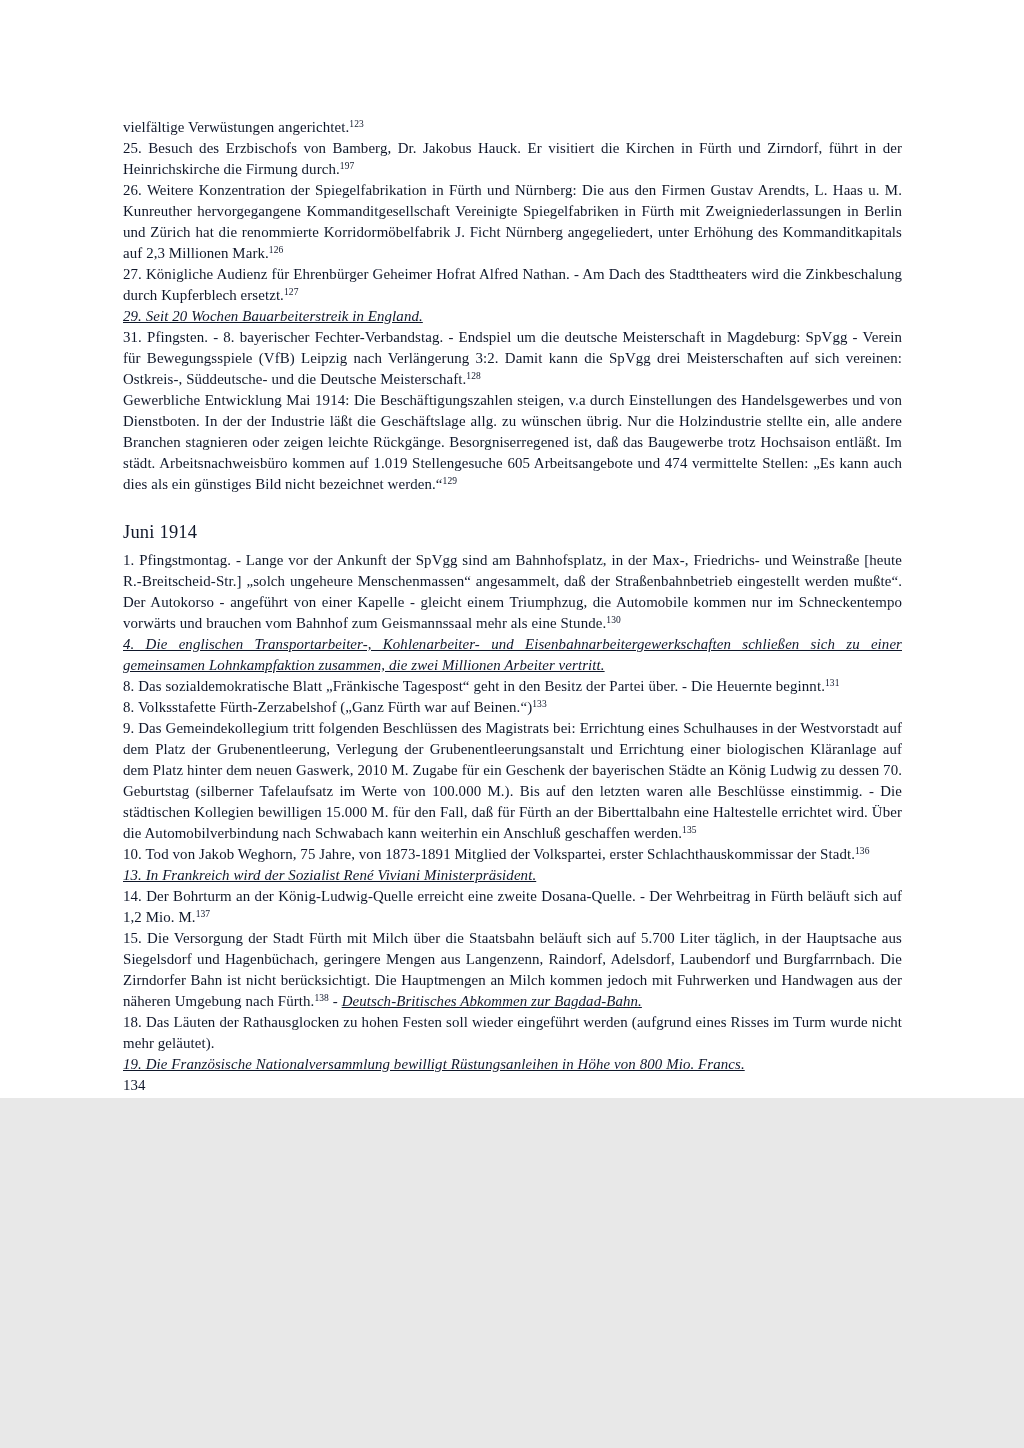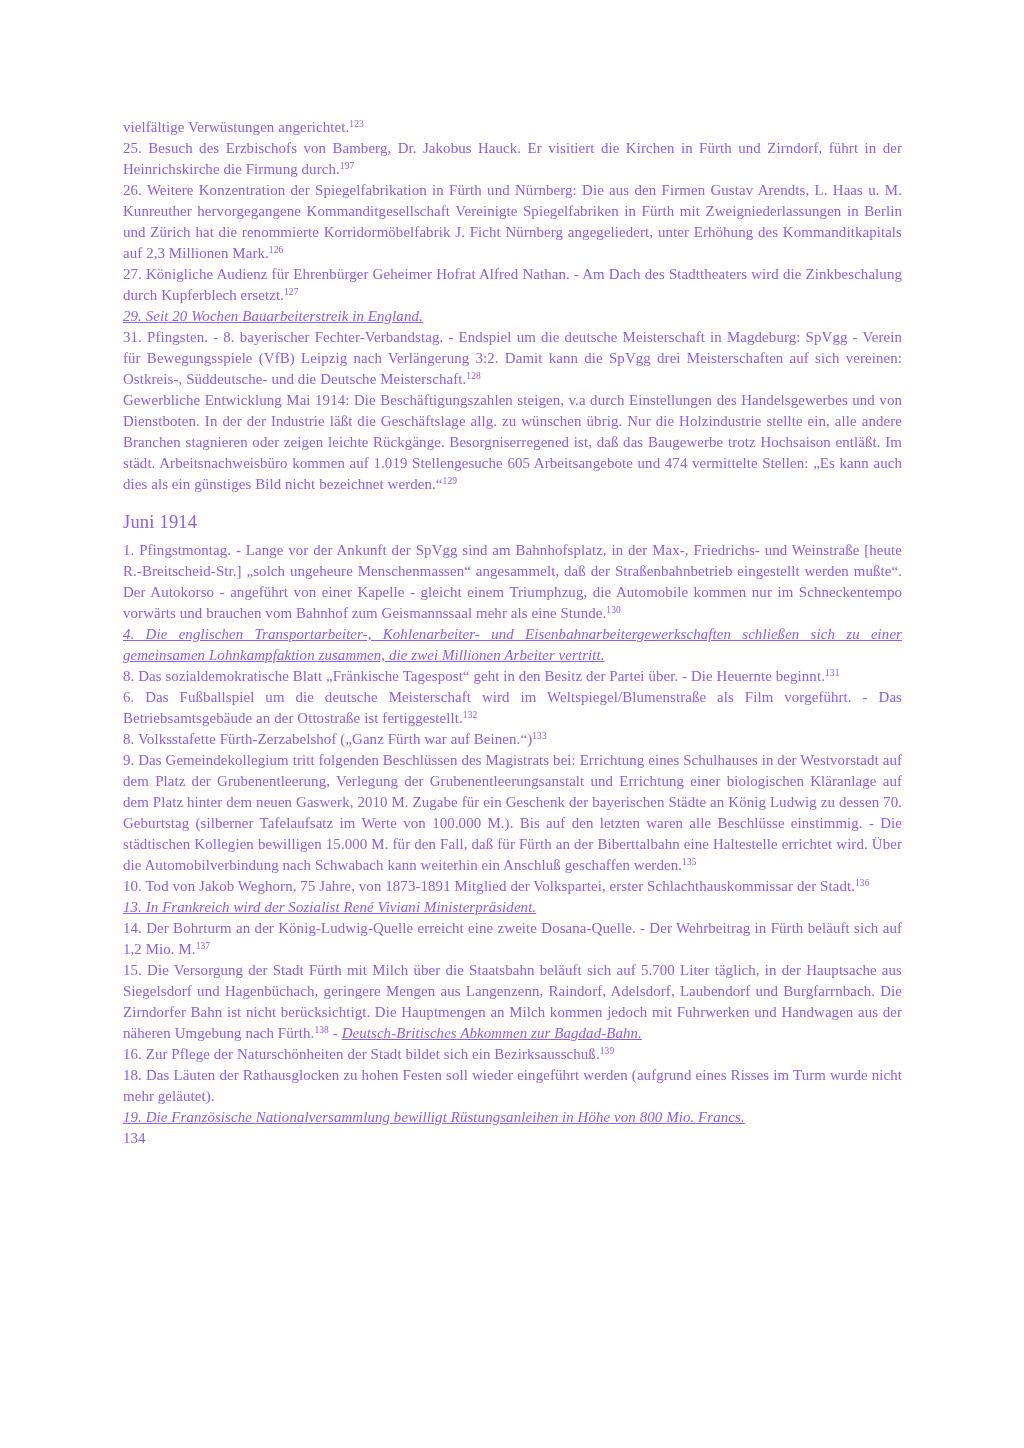--- a/index.html
+++ b/index.html
@@ -1,23 +1,23 @@
 <!DOCTYPE html>
 <html><head>
 <meta charset="utf-8">
 <style>
   html, body { margin: 0; padding: 0; background: #e8e8e8; }
   .page {
     position: relative;
     width: 1024px;
-    height: 1448px;
+    height: 1098px;
     margin: 0 auto;
     background: #ffffff;
     font-family: "Liberation Serif", "DejaVu Serif", serif;
-    color: #8b5cf6;
+    color: #0f172a;
     overflow: hidden;
   }
   .content {
     position: absolute;
     left: 123px;
     top: 117px;
     width: 779px;
   }
   .para {
     margin: 0;
@@ -31,21 +31,21 @@
     font-size: 9.5px;
     line-height: 0;
     position: relative;
     top: -5px;
     vertical-align: baseline;
   }
   .june-heading {
     font-size: 18.5px;
     font-weight: normal;
     line-height: 24px;
-    margin: 15px 0 6px 0;
+    margin: 25px 0 6px 0;
     letter-spacing: 0.2px;
   }
   .page-number {
     margin: 0;
     font-size: 14.9px;
     line-height: 21px;
     text-align: left;
   }
 </style>
 </head>
@@ -60,26 +60,24 @@
         <p class="para"><span>27. Königliche Audienz für Ehrenbürger Geheimer Hofrat Alfred Nathan. - Am Dach des Stadttheaters wird die Zinkbeschalung durch Kupferblech ersetzt.</span><sup class="fnref">127</sup></p>
         <p class="para"><span class="it">29. Seit 20 Wochen Bauarbeiterstreik in England.</span></p>
         <p class="para"><span>31. Pfingsten. - 8. bayerischer Fechter-Verbandstag. -  Endspiel um die deutsche Meisterschaft in Magdeburg: SpVgg - Verein für Bewegungsspiele (VfB) Leipzig nach Verlängerung 3:2. Damit kann die SpVgg drei Meisterschaften auf sich vereinen: Ostkreis-, Süddeutsche- und die Deutsche Meisterschaft.</span><sup class="fnref">128</sup></p>
         <p class="para"><span>Gewerbliche Entwicklung Mai 1914: Die Beschäftigungszahlen steigen, v.a durch Einstellungen des Handelsgewerbes und von Dienstboten. In der der Industrie läßt die Geschäftslage allg. zu wünschen übrig. Nur die Holzindustrie stellte ein, alle andere Branchen stagnieren oder zeigen leichte Rückgänge. Besorgniserregened ist, daß das Baugewerbe trotz Hochsaison entläßt. Im städt. Arbeitsnachweisbüro kommen auf 1.019 Stellengesuche 605 Arbeitsangebote und 474 vermittelte Stellen: „Es kann auch dies als ein günstiges Bild nicht bezeichnet werden.“</span><sup class="fnref">129</sup></p>
       </div>
     <h1 class="june-heading">Juni 1914</h1>
     <div>
         <p class="para"><span>1. Pfingstmontag. - Lange vor der Ankunft der SpVgg sind am Bahnhofsplatz, in der Max-, Friedrichs- und Weinstraße [heute R.-Breitscheid-Str.] „solch ungeheure Menschenmassen“ angesammelt, daß der Straßenbahnbetrieb eingestellt werden mußte“. Der Autokorso - angeführt von einer Kapelle - gleicht einem Triumphzug, die Automobile kommen nur im Schneckentempo vorwärts und brauchen vom Bahnhof zum Geismannssaal mehr als eine Stunde.</span><sup class="fnref">130</sup></p>
         <p class="para"><span class="it">4. Die englischen Transportarbeiter-, Kohlenarbeiter- und Eisenbahnarbeitergewerkschaften schließen sich zu einer gemeinsamen Lohnkampfaktion zusammen, die zwei Millionen Arbeiter vertritt.</span></p>
         <p class="para"><span>8. Das sozialdemokratische Blatt „Fränkische Tagespost“ geht in den Besitz der Partei über. -  Die Heuernte beginnt.</span><sup class="fnref">131</sup></p>
-        <p class="para"><span>6. Das Fußballspiel um die deutsche Meisterschaft wird im Weltspiegel/Blumenstraße als Film vorgeführt. - Das Betriebsamtsgebäude an der Ottostraße ist fertiggestellt.</span><sup class="fnref">132</sup></p>
         <p class="para"><span>8. Volksstafette Fürth-Zerzabelshof („Ganz Fürth war auf Beinen.“)</span><sup class="fnref">133</sup></p>
         <p class="para"><span>9. Das Gemeindekollegium tritt folgenden Beschlüssen des Magistrats bei: Errichtung eines Schulhauses in der Westvorstadt auf dem Platz der Grubenentleerung, Verlegung der Grubenentleerungsanstalt und Errichtung einer biologischen Kläranlage auf dem Platz hinter dem neuen Gaswerk, 2010 M. Zugabe für ein Geschenk der bayerischen Städte an König Ludwig zu dessen 70. Geburtstag (silberner Tafelaufsatz im Werte von 100.000 M.). Bis auf den letzten waren alle Beschlüsse einstimmig. - Die städtischen Kollegien bewilligen 15.000 M. für den Fall, daß für Fürth an der Biberttalbahn eine Haltestelle errichtet wird. Über die Automobilverbindung nach Schwabach kann weiterhin ein Anschluß geschaffen werden.</span><sup class="fnref">135</sup></p>
         <p class="para"><span>10. Tod von Jakob Weghorn, 75 Jahre, von 1873-1891 Mitglied der Volkspartei, erster Schlachthauskommissar der Stadt.</span><sup class="fnref">136</sup></p>
         <p class="para"><span class="it">13. In Frankreich wird der Sozialist René Viviani Ministerpräsident.</span></p>
         <p class="para"><span>14. Der Bohrturm an der König-Ludwig-Quelle erreicht eine zweite Dosana-Quelle. -  Der Wehrbeitrag in Fürth beläuft sich auf 1,2 Mio. M.</span><sup class="fnref">137</sup></p>
         <p class="para"><span>15. Die Versorgung der Stadt Fürth mit Milch über die Staatsbahn beläuft sich auf 5.700 Liter täglich, in der Hauptsache aus Siegelsdorf und Hagenbüchach, geringere Mengen aus Langenzenn, Raindorf, Adelsdorf, Laubendorf und Burgfarrnbach. Die Zirndorfer Bahn ist nicht berücksichtigt. Die Hauptmengen an Milch kommen jedoch mit Fuhrwerken und Handwagen aus der näheren Umgebung nach Fürth.</span><sup class="fnref">138</sup><span> - </span><span class="it">Deutsch-Britisches Abkommen zur Bagdad-Bahn.</span></p>
-        <p class="para"><span>16. Zur Pflege der Naturschönheiten der Stadt bildet sich ein Bezirksausschuß.</span><sup class="fnref">139</sup></p>
         <p class="para"><span>18. Das Läuten der Rathausglocken zu hohen Festen soll wieder eingeführt werden (aufgrund eines Risses im Turm wurde nicht mehr geläutet).</span></p>
         <p class="para"><span class="it">19. Die Französische Nationalversammlung bewilligt Rüstungsanleihen in Höhe von 800 Mio. Francs.</span></p>
       </div>
     <p class="page-number">134</p>
   </div>
 </div>
 
 </body></html>

